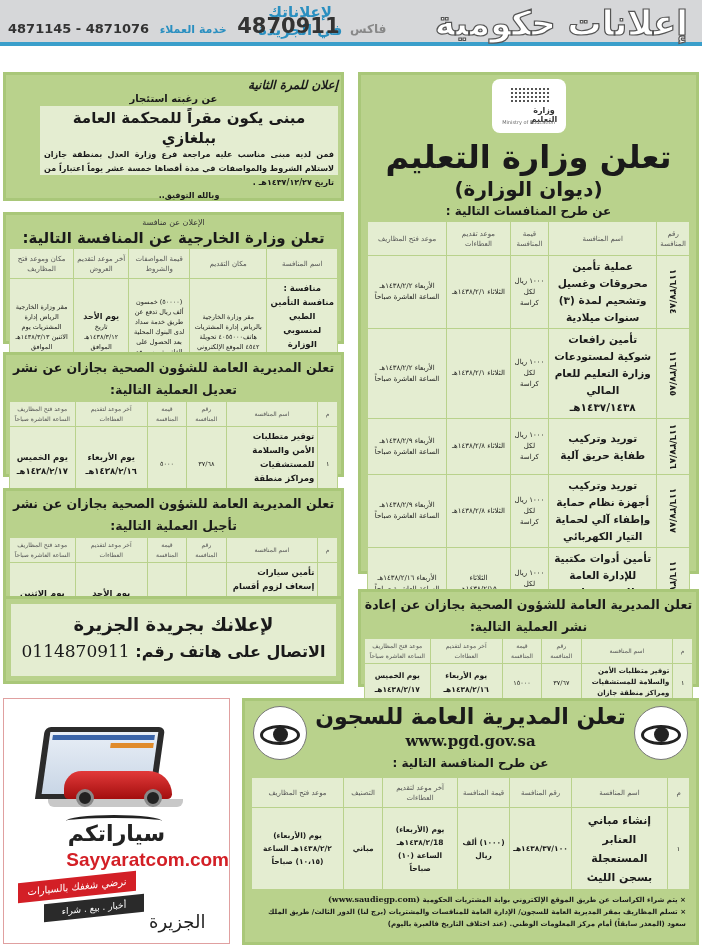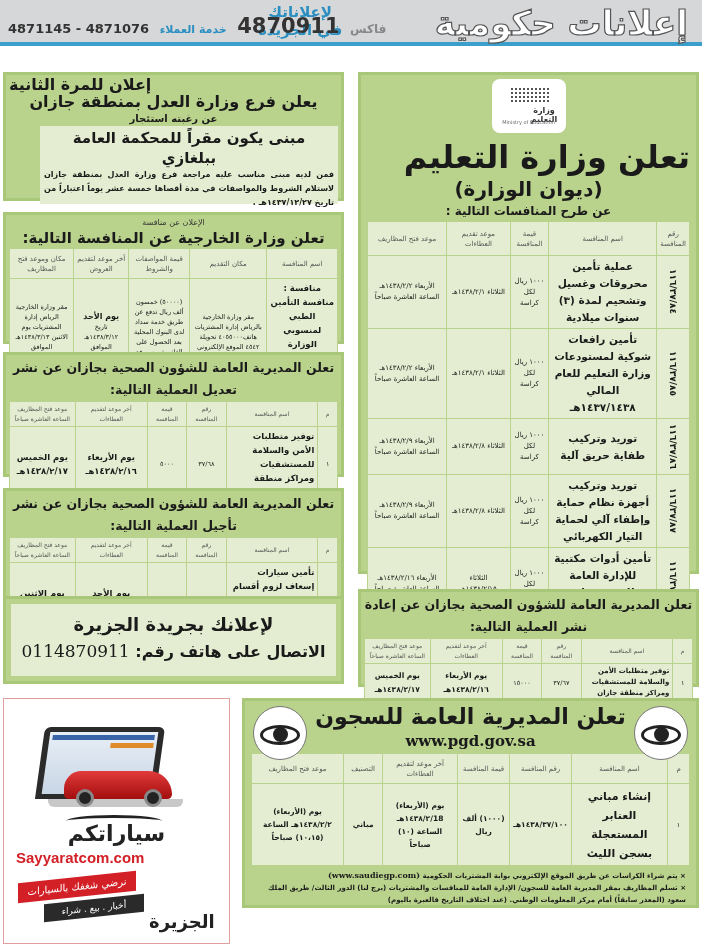--- a/index.html
+++ b/index.html
@@ -17,24 +17,24 @@
 
   
   .box { position: absolute; background: #b9d28c; border: 3px solid #a9c779; }
   .inner { background: #e4edd1; }
   table { border-collapse: collapse; width: 100%; direction: rtl; }
   td, th { border: 1px solid #b9d28c; text-align: center; vertical-align: middle; padding: 2px 3px; }
   th { font-weight: normal; color: #555; }
 
   
   #justice { left: 3px; top: 72px; width: 341px; height: 129px; padding: 3px; }
-  #justice .l1 { text-align: left; font-size: 16px; font-weight: bold; line-height: 14px; }
+  #justice .l1 { text-align: right; font-size: 12px; font-weight: bold; line-height: 14px; font-style: italic; }
   #justice .l2 { text-align: center; font-size: 16px; font-weight: bold; line-height: 20px; }
   #justice .l3 { text-align: center; font-size: 10px; font-weight: bold; line-height: 14px; }
-  #justice .inner { padding: 2px 4px; height: 78px; margin-left: 31px; }
+  #justice .inner { padding: 2px 4px; height: 69px; margin-left: 31px; }
   #justice .l4 { text-align: center; font-size: 15px; font-weight: bold; line-height: 20px; }
   #justice .body { font-size: 8px; font-weight: bold; line-height: 14px; text-align: justify; }
   #justice .end { text-align: center; font-size: 8px; font-weight: bold; line-height: 12px; }
 
   
   #foreign { left: 3px; top: 212px; width: 341px; height: 132px; padding: 2px 3px 3px 3px; }
   #foreign .pre { text-align: center; font-size: 8px; line-height: 11px; color: #333; }
   #foreign .title { text-align: center; font-size: 15px; font-weight: bold; line-height: 20px; }
   #foreign table { background: #e4edd1; font-size: 6.5px; line-height: 10px; }
   #foreign th { height: 30px; font-size: 7px; }
@@ -64,42 +64,42 @@
   
   #cars { position: absolute; left: 3px; top: 698px; width: 227px; height: 246px; border: 1px solid #e0a0a0; background: #fff; }
   #cars .laptop { position: absolute; left: 36px; top: 28px; width: 120px; height: 72px; background: #2b2b2b; border-radius: 6px 6px 0 0; transform: skewX(-8deg); }
   #cars .screen { position: absolute; left: 6px; top: 5px; right: 6px; bottom: 5px; background: linear-gradient(#e8eef6, #c9d6e6); }
   #cars .screen .bar { height: 5px; background: #3a64a8; margin: 3px; }
   #cars .base { position: absolute; left: 44px; top: 100px; width: 135px; height: 8px; background: #c8c8c8; border-radius: 0 0 6px 6px; }
   #cars .car { position: absolute; left: 60px; top: 72px; width: 108px; height: 28px; background: linear-gradient(#e23a3a, #a30e0e); border-radius: 30px 40px 8px 8px; }
   #cars .wheel { position: absolute; top: 90px; width: 18px; height: 18px; border-radius: 50%; background: #222; border: 3px solid #888; }
   #cars .swoosh { position: absolute; left: 62px; top: 116px; width: 96px; height: 12px; border-top: 3px solid #222; border-radius: 50% 50% 0 0; }
   #cars .logo-ar { position: absolute; left: 0; right: 0; top: 122px; text-align: center; font-size: 22px; font-weight: bold; color: #222; }
-  #cars .logo-en { position: absolute; left: 12px; right: 0; top: 150px; text-align: left; font-size: 15px; font-weight: bold; color: #d31f26; direction: ltr; font-family: "Liberation Sans", sans-serif; }
+  #cars .logo-en { position: absolute; left: 0; right: 0; top: 150px; text-align: right; font-size: 19px; font-weight: bold; color: #d31f26; direction: ltr; font-family: "Liberation Sans", sans-serif; }
   #cars .ribbon1 { position: absolute; left: 14px; top: 178px; width: 118px; height: 20px; background: #d31f26; color: #fff; font-size: 10px; line-height: 20px; text-align: center; transform: skewY(-6deg); }
   #cars .ribbon2 { position: absolute; left: 40px; top: 200px; width: 100px; height: 18px; background: #2a2a2a; color: #fff; font-size: 9px; line-height: 18px; text-align: center; transform: skewY(-6deg); }
-  #cars .jazirah { position: absolute; left: 145px; top: 212px; font-size: 18px; font-weight: bold; color: #222; }
+  #cars .jazirah { position: absolute; left: 145px; top: 212px; font-size: 18px; font-weight: normal; color: #222; }
 
   
   #edu { left: 358px; top: 72px; width: 341px; height: 502px; padding: 2px 6px 6px 6px; }
   #edu .logo { width: 74px; height: 54px; margin: 2px auto 4px auto; background: #fff; border-radius: 8px; text-align: center; position: relative; }
   #edu .logo .dots { position: absolute; left: 18px; top: 8px; width: 40px; height: 16px; background-image: radial-gradient(#555 1px, transparent 1.5px); background-size: 4px 4px; }
   #edu .logo .l-ar { position: absolute; left: 0; right: 0; top: 27px; font-size: 8px; font-weight: bold; color: #333; margin-left: 31px; }
   #edu .logo .l-en { position: absolute; left: 0; right: 0; top: 40px; font-size: 5px; color: #666; direction: ltr; }
-  #edu .t1 { text-align: right; font-size: 32px; font-weight: bold; line-height: 40px; }
+  #edu .t1 { text-align: center; font-size: 32px; font-weight: bold; line-height: 40px; }
   #edu .t2 { text-align: center; font-size: 20px; font-weight: bold; line-height: 24px; }
   #edu .t3 { text-align: center; font-size: 12px; font-weight: bold; line-height: 20px; }
   #edu table { background: #e4edd1; font-size: 6.5px; line-height: 10px; }
   #edu th { height: 34px; font-size: 7px; }
   #edu td.num { font-size: 9px; font-weight: bold; writing-mode: vertical-rl; width: 22px; }
   #edu td.name { font-size: 10.5px; font-weight: bold; line-height: 17px; }
   #edu td.small { font-size: 7px; line-height: 11px; }
 
   
-  #prisons { left: 242px; top: 698px; width: 457px; height: 210px; padding: 2px 6px 4px 6px; }
+  #prisons { left: 242px; top: 698px; width: 457px; height: 247px; padding: 2px 6px 4px 6px; }
   #prisons .emblem { position: absolute; top: 5px; width: 54px; height: 54px; border-radius: 50%; background: #fff; border: 1px solid #777; }
   #prisons .emblem .eye { position: absolute; left: 6px; top: 18px; width: 40px; height: 20px; border: 3px solid #222; border-radius: 50%; }
   #prisons .emblem .pupil { position: absolute; left: 19px; top: 20px; width: 15px; height: 15px; border-radius: 50%; background: #222; }
   #prisons .t1 { text-align: center; font-size: 22px; font-weight: bold; line-height: 28px; }
   #prisons .url { text-align: center; font-family: "DejaVu Serif", serif; font-size: 15px; font-weight: bold; line-height: 20px; direction: ltr; }
   #prisons .t3 { text-align: center; font-size: 12px; font-weight: bold; line-height: 24px; }
   #prisons table { background: #e4edd1; font-size: 6.5px; line-height: 10px; margin-top: 2px; }
   #prisons th { height: 30px; font-size: 7px; }
   #prisons td { height: 82px; text-align: center; }
   #prisons td.name { font-size: 11px; font-weight: bold; line-height: 19px; }
@@ -119,21 +119,20 @@
   <div class="cs">
     <span>4871145 - 4871076</span>
     <span class="fax">فاكس</span>
     <span class="big">4870911</span>
     <span class="small">خدمة العملاء</span>
   </div>
 </div>
 
 <div class="box" id="justice">
   <div class="l1">إعلان للمرة الثانية</div>
-  <div class="l2">يعلن فرع وزارة العدل بمنطقة جازان</div>
   <div class="l3">عن رغبته استئجار</div>
   <div class="inner">
     <div class="l4">مبنى يكون مقراً للمحكمة العامة ببلغازي</div>
     <div class="body">فمن لديه مبنى مناسب عليه مراجعة فرع وزارة العدل بمنطقة جازان لاستلام الشروط والمواصفات في مدة أقصاها خمسة عشر يوماً اعتباراً من تاريخ ١٤٣٧/١٢/٢٧هـ .</div>
     <div class="end">وبالله التوفيق..</div>
   </div>
 </div>
 
 <div class="box" id="foreign">
   <div class="pre">الإعلان عن منافسة</div>
@@ -326,20 +325,21 @@
   <div class="emblem" style="right:8px">
       <div class="eye"></div>
       <div class="pupil"></div>
     </div>
   <div class="emblem" style="left:8px">
       <div class="eye"></div>
       <div class="pupil"></div>
     </div>
   <div class="t1">تعلن المديرية العامة للسجون</div>
   <div class="url">www.pgd.gov.sa</div>
+  <div class="t3">عن طرح المنافسة التالية :</div>
   <table>
     <tbody>
         <tr>
       <th style="width:5%">م</th>
       <th style="width:22%">اسم المنافسة</th>
       <th style="width:14%">رقم المنافسة</th>
       <th style="width:12%">قيمة المنافسة</th>
       <th style="width:17%">آخر موعد لتقديم العطاءات</th>
       <th style="width:9%">التصنيف</th>
       <th style="width:21%">موعد فتح المظاريف</th>

